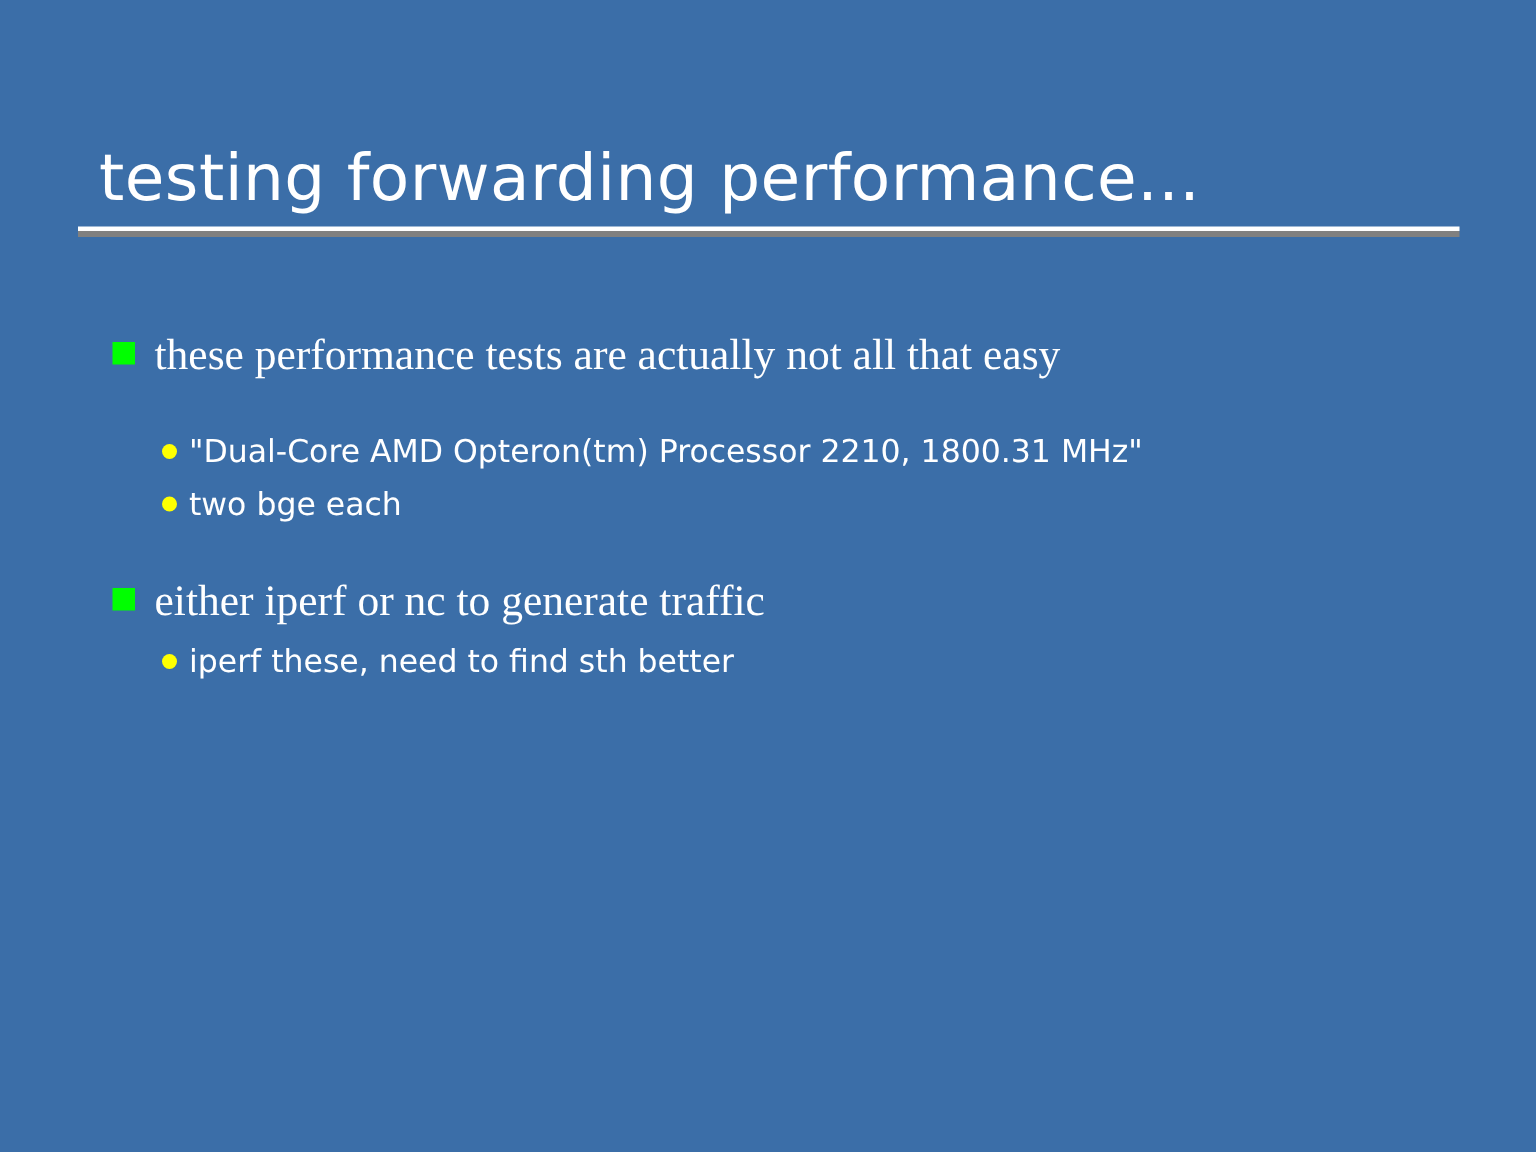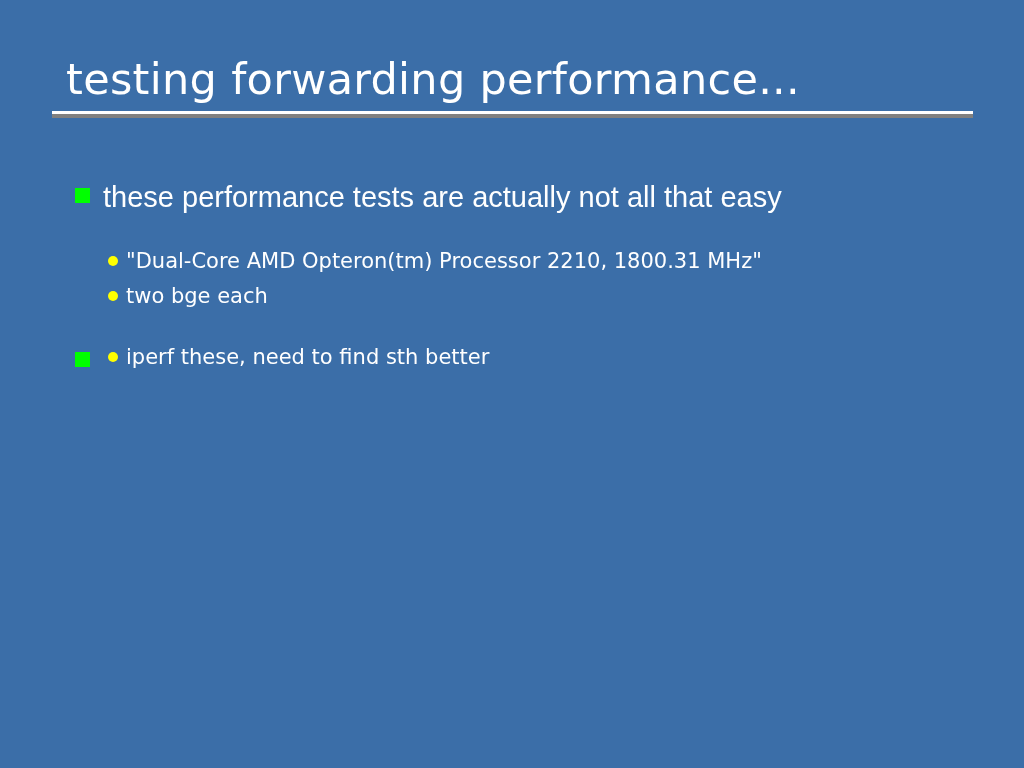--- a/index.html
+++ b/index.html
@@ -14,20 +14,21 @@
     background: #3b6ea8;
     font-family: "DejaVu Sans", sans-serif;
     -webkit-font-smoothing: antialiased;
   }
 
   .slide {
     position: relative;
     width: 1024px;
     height: 584px;
     background: #3b6ea8;
+    margin-top: 40px;
   }
 
   
   .title-block {
     position: absolute;
     left: 52px;
     top: 52px;
     width: 921px;
   }
   .slide-title {
@@ -70,21 +71,21 @@
     margin-bottom: 0;
   }
 
   
   .bullet-l1 {
     position: relative;
     padding-left: 28px;
     color: #ffffff;
     font-size: 29px;
     line-height: 42px;
-    font-family: Liberation Sans, sans-serif;
+    font-family: Liberation Serif, serif;
     font-weight: 400;
   }
   .marker-square {
     position: absolute;
     left: 0;
     top: 12px;
     width: 15px;
     height: 15px;
     background: #00ff00;
   }
@@ -146,20 +147,21 @@
         <div class="bullet-l2">
           <span class="marker-dot"></span>
           <span class="nowrap">two bge each</span>
         </div>
       </div>
     </div>
 
     <div class="bullet-group">
       <div class="bullet-l1">
         <span class="marker-square"></span>
+        <span class="nowrap">either iperf or nc to generate traffic</span>
       </div>
       <div class="sublist">
         <div class="bullet-l2">
           <span class="marker-dot"></span>
           <span class="nowrap">iperf these, need to find sth better</span>
         </div>
       </div>
     </div>
 
   </div>

